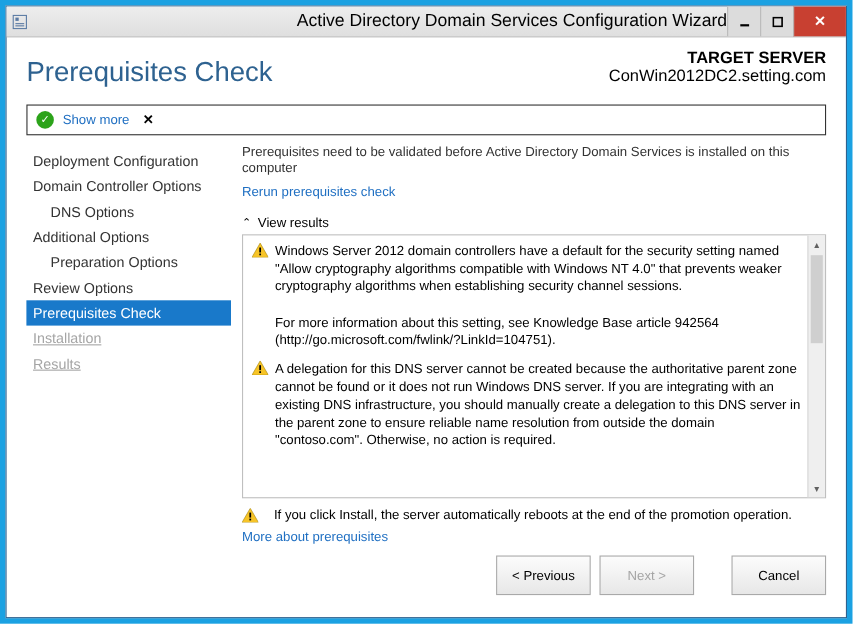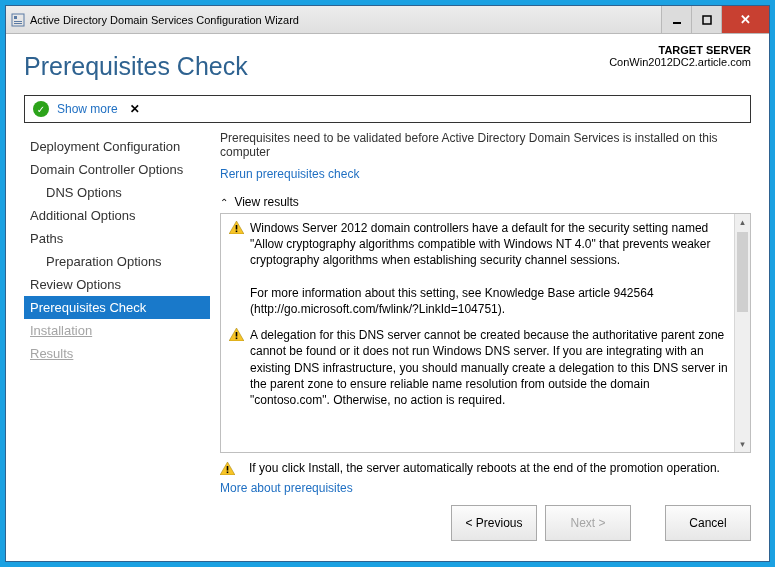--- a/index.html
+++ b/index.html
@@ -1,28 +1,28 @@
 <!DOCTYPE html>
 <html><head>
 <meta charset="utf-8">
 <style>
   * { box-sizing: border-box; font-family: "Segoe UI", Tahoma, sans-serif; }
   body { margin: 0; background: #1ba1e2; width: 775px; height: 567px; overflow: hidden; }
   .window { position: absolute; top: 5px; left: 5px; width: 765px; height: 557px; background: #fff; border: 1px solid #2e6290; display: flex; flex-direction: column; }
   .titlebar { height: 28px; background: linear-gradient(#ededed,#dfdfdf); border-bottom: 1px solid #b9b9b9; display: flex; align-items: center; position: relative; }
   .tb-icon { width: 24px; display: flex; justify-content: center; align-items: center; }
-  .tb-title { flex: 1; text-align: left; font-size: 11px; color: #000; }
+  .tb-title { flex: 1; text-align: right; font-size: 16px; color: #000; }
   .wbtns { display: flex; height: 100%; }
   .wbtn { width: 30px; height: 100%; border-left: 1px solid #b9b9b9; display: flex; align-items: center; justify-content: center; font-family: Arial; font-size: 13px; }
   .wbtn.close { background: #c84031; color: #fff; width: 48px; font-weight: bold; }
   .wbtn.min,.wbtn.max { background: #dcdcdc; }
   .clientarea { flex: 1; padding: 10px 18px 20px 18px; display: flex; flex-direction: column; min-height: 0; }
   .hdr { display: flex; justify-content: space-between; align-items: flex-start; margin-bottom: 14px; }
   .page-title { font-size: 25px; font-weight: 300; color: #2e6290; margin-top: 8px; }
-  .target { text-align: right; font-size: 11px; }
+  .target { text-align: right; font-size: 15px; }
   .target .lbl { font-weight: bold; }
   .banner { border: 1px solid #333; padding: 5px 8px; display: flex; align-items: center; gap: 8px; font-size: 12px; margin-bottom: 8px; }
   .ok-icon { width: 16px; height: 16px; border-radius: 50%; background: #2ca31a; color: #fff; display: flex; align-items: center; justify-content: center; font-size: 10px; }
   .banner .txt { flex: 1; }
   .showmore { color: #1f6fc2; cursor: pointer; }
   .banner .x { cursor: pointer; font-weight: bold; padding: 0 4px; }
   .mid { flex: 1; display: flex; gap: 10px; min-height: 0; }
   .nav { width: 186px; font-size: 13px; padding-top: 4px; }
   .nav-item { padding: 4px 6px; color: #333; cursor: pointer; white-space: nowrap; }
   .nav-item.sub { padding-left: 22px; }
@@ -76,37 +76,36 @@
         </div>
       <div class="wbtn close">✕</div>
     </div>
   </div>
 
   <div class="clientarea">
     <div class="hdr">
       <div class="page-title">Prerequisites Check</div>
       <div class="target">
         <div class="lbl">TARGET SERVER</div>
-        <div>ConWin2012DC2.article.com</div>
+        <div>ConWin2012DC2.setting.com</div>
       </div>
     </div>
 
     <div class="banner">
       <div class="ok-icon">✓</div>
       <div class="showmore">Show more</div>
       <div class="x">✕</div>
     </div>
 
     <div class="mid">
       <div class="nav" id="nav">
           <div class="nav-item">Deployment Configuration</div>
           <div class="nav-item">Domain Controller Options</div>
           <div class="nav-item sub">DNS Options</div>
           <div class="nav-item">Additional Options</div>
-          <div class="nav-item">Paths</div>
           <div class="nav-item sub">Preparation Options</div>
           <div class="nav-item">Review Options</div>
           <div class="nav-item active">Prerequisites Check</div>
           <div class="nav-item disabled">Installation</div>
           <div class="nav-item disabled">Results</div>
         </div>
 
       <div class="content">
         <div class="intro">Prerequisites need to be validated before Active Directory Domain Services is installed on this computer</div>
         <div class="link" style="margin-bottom:4px;">Rerun prerequisites check</div>

